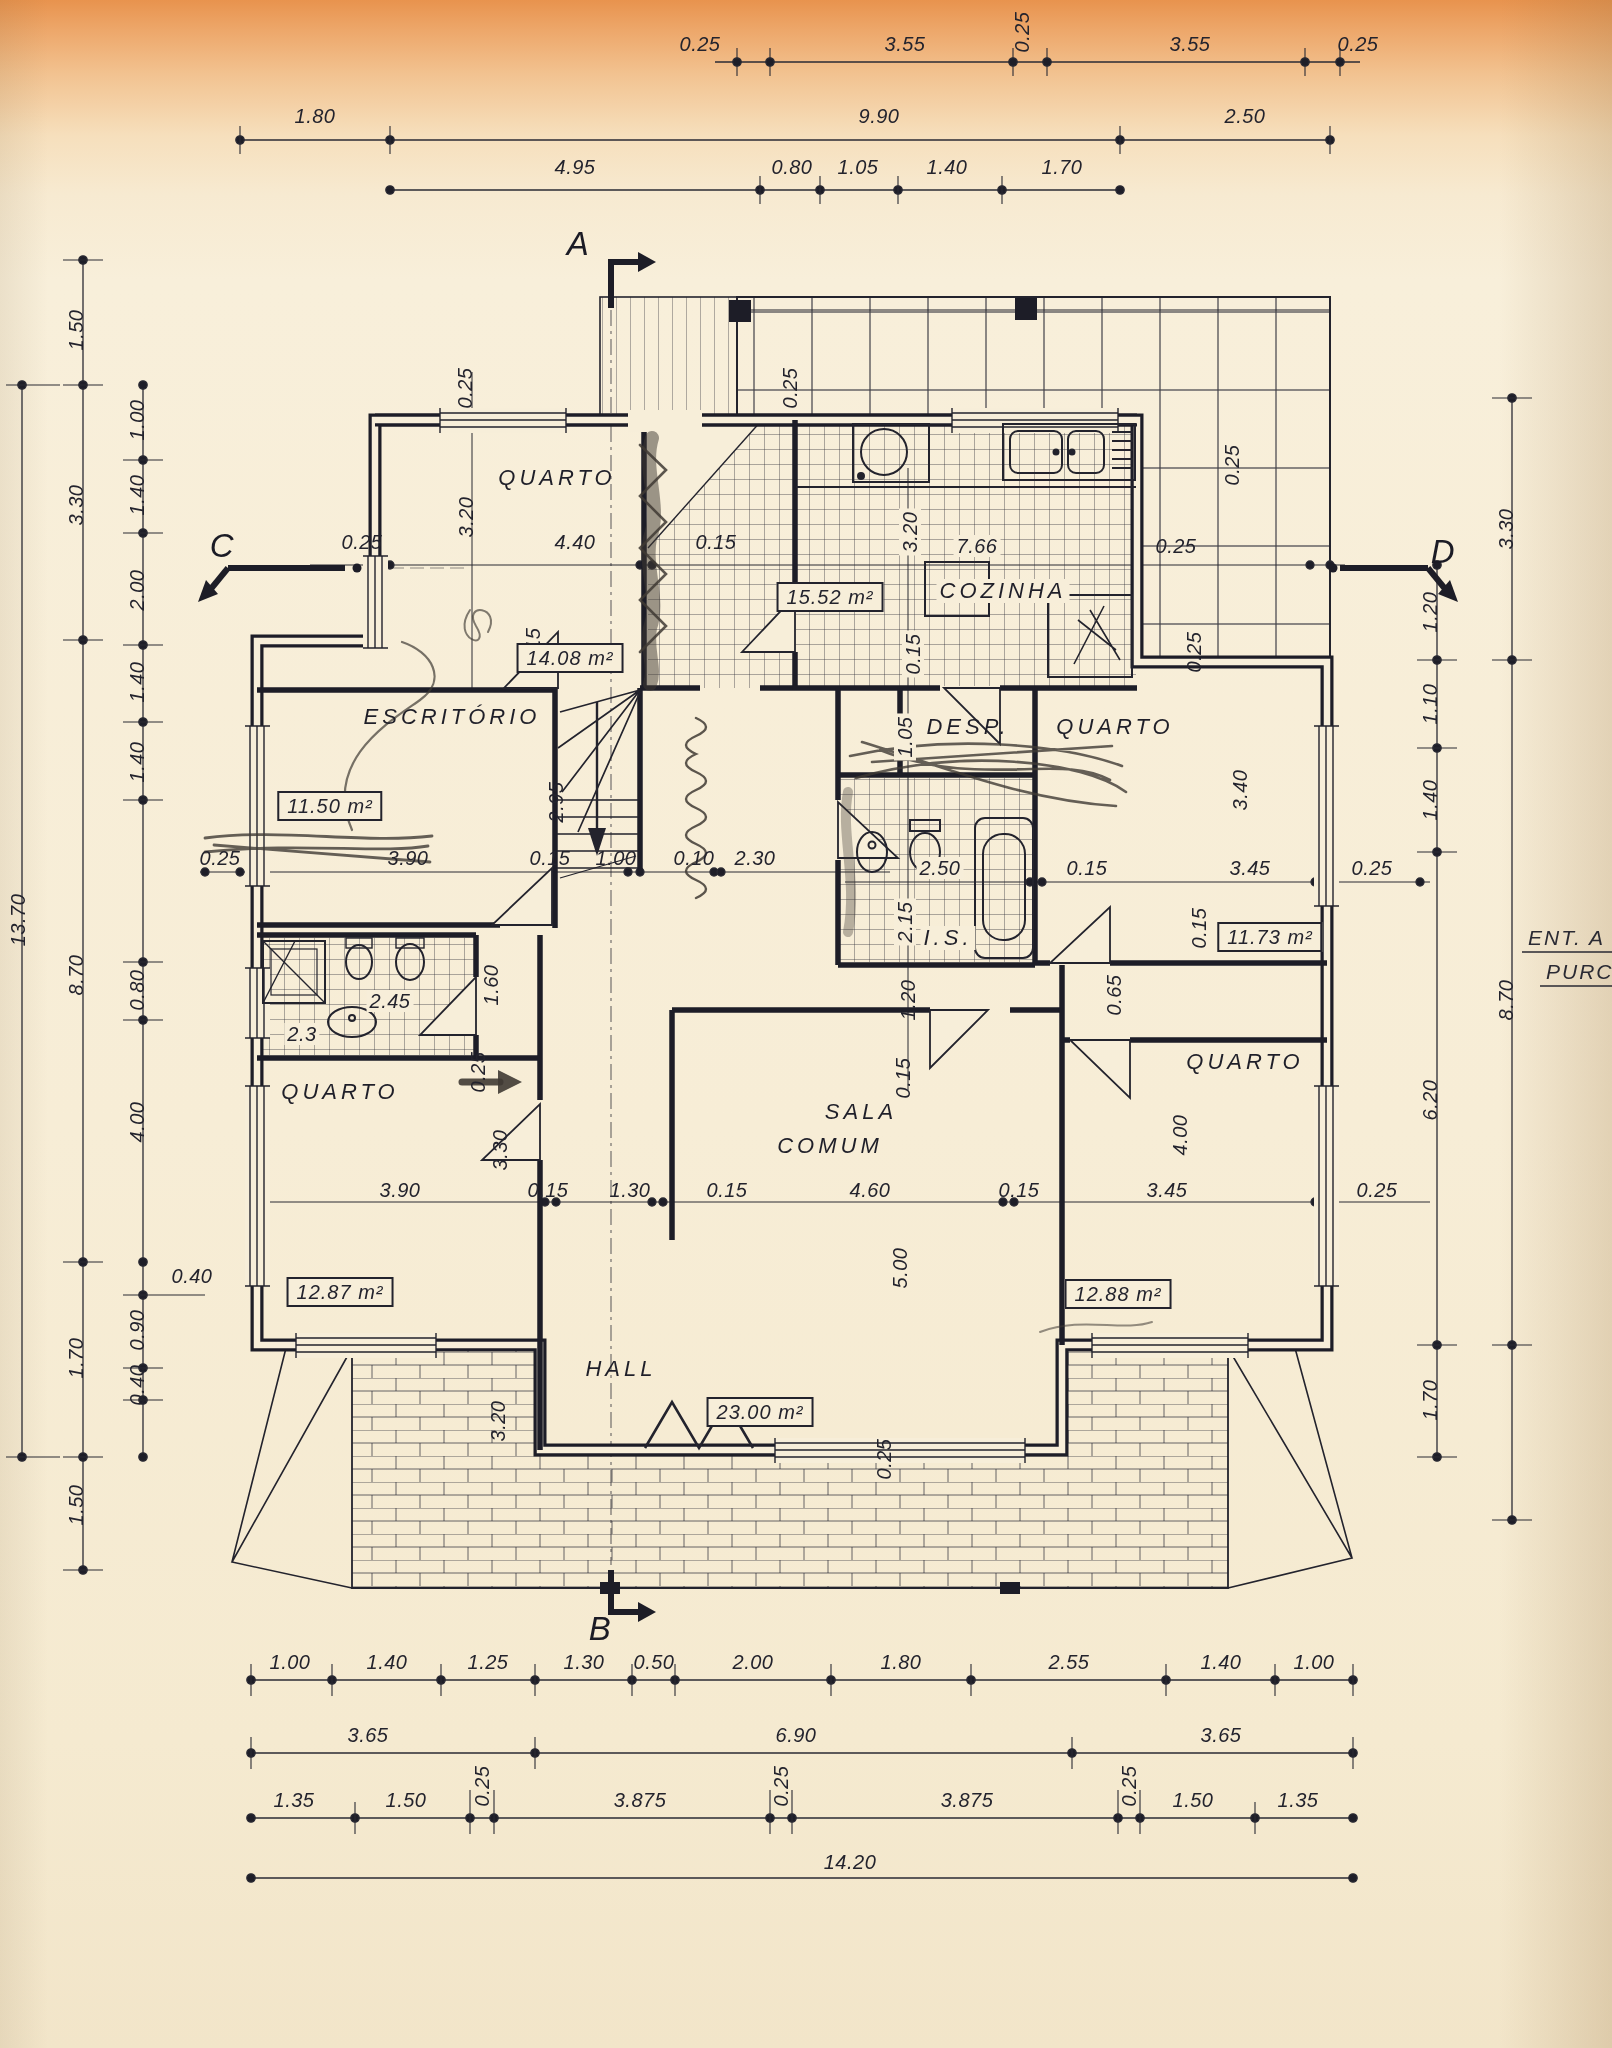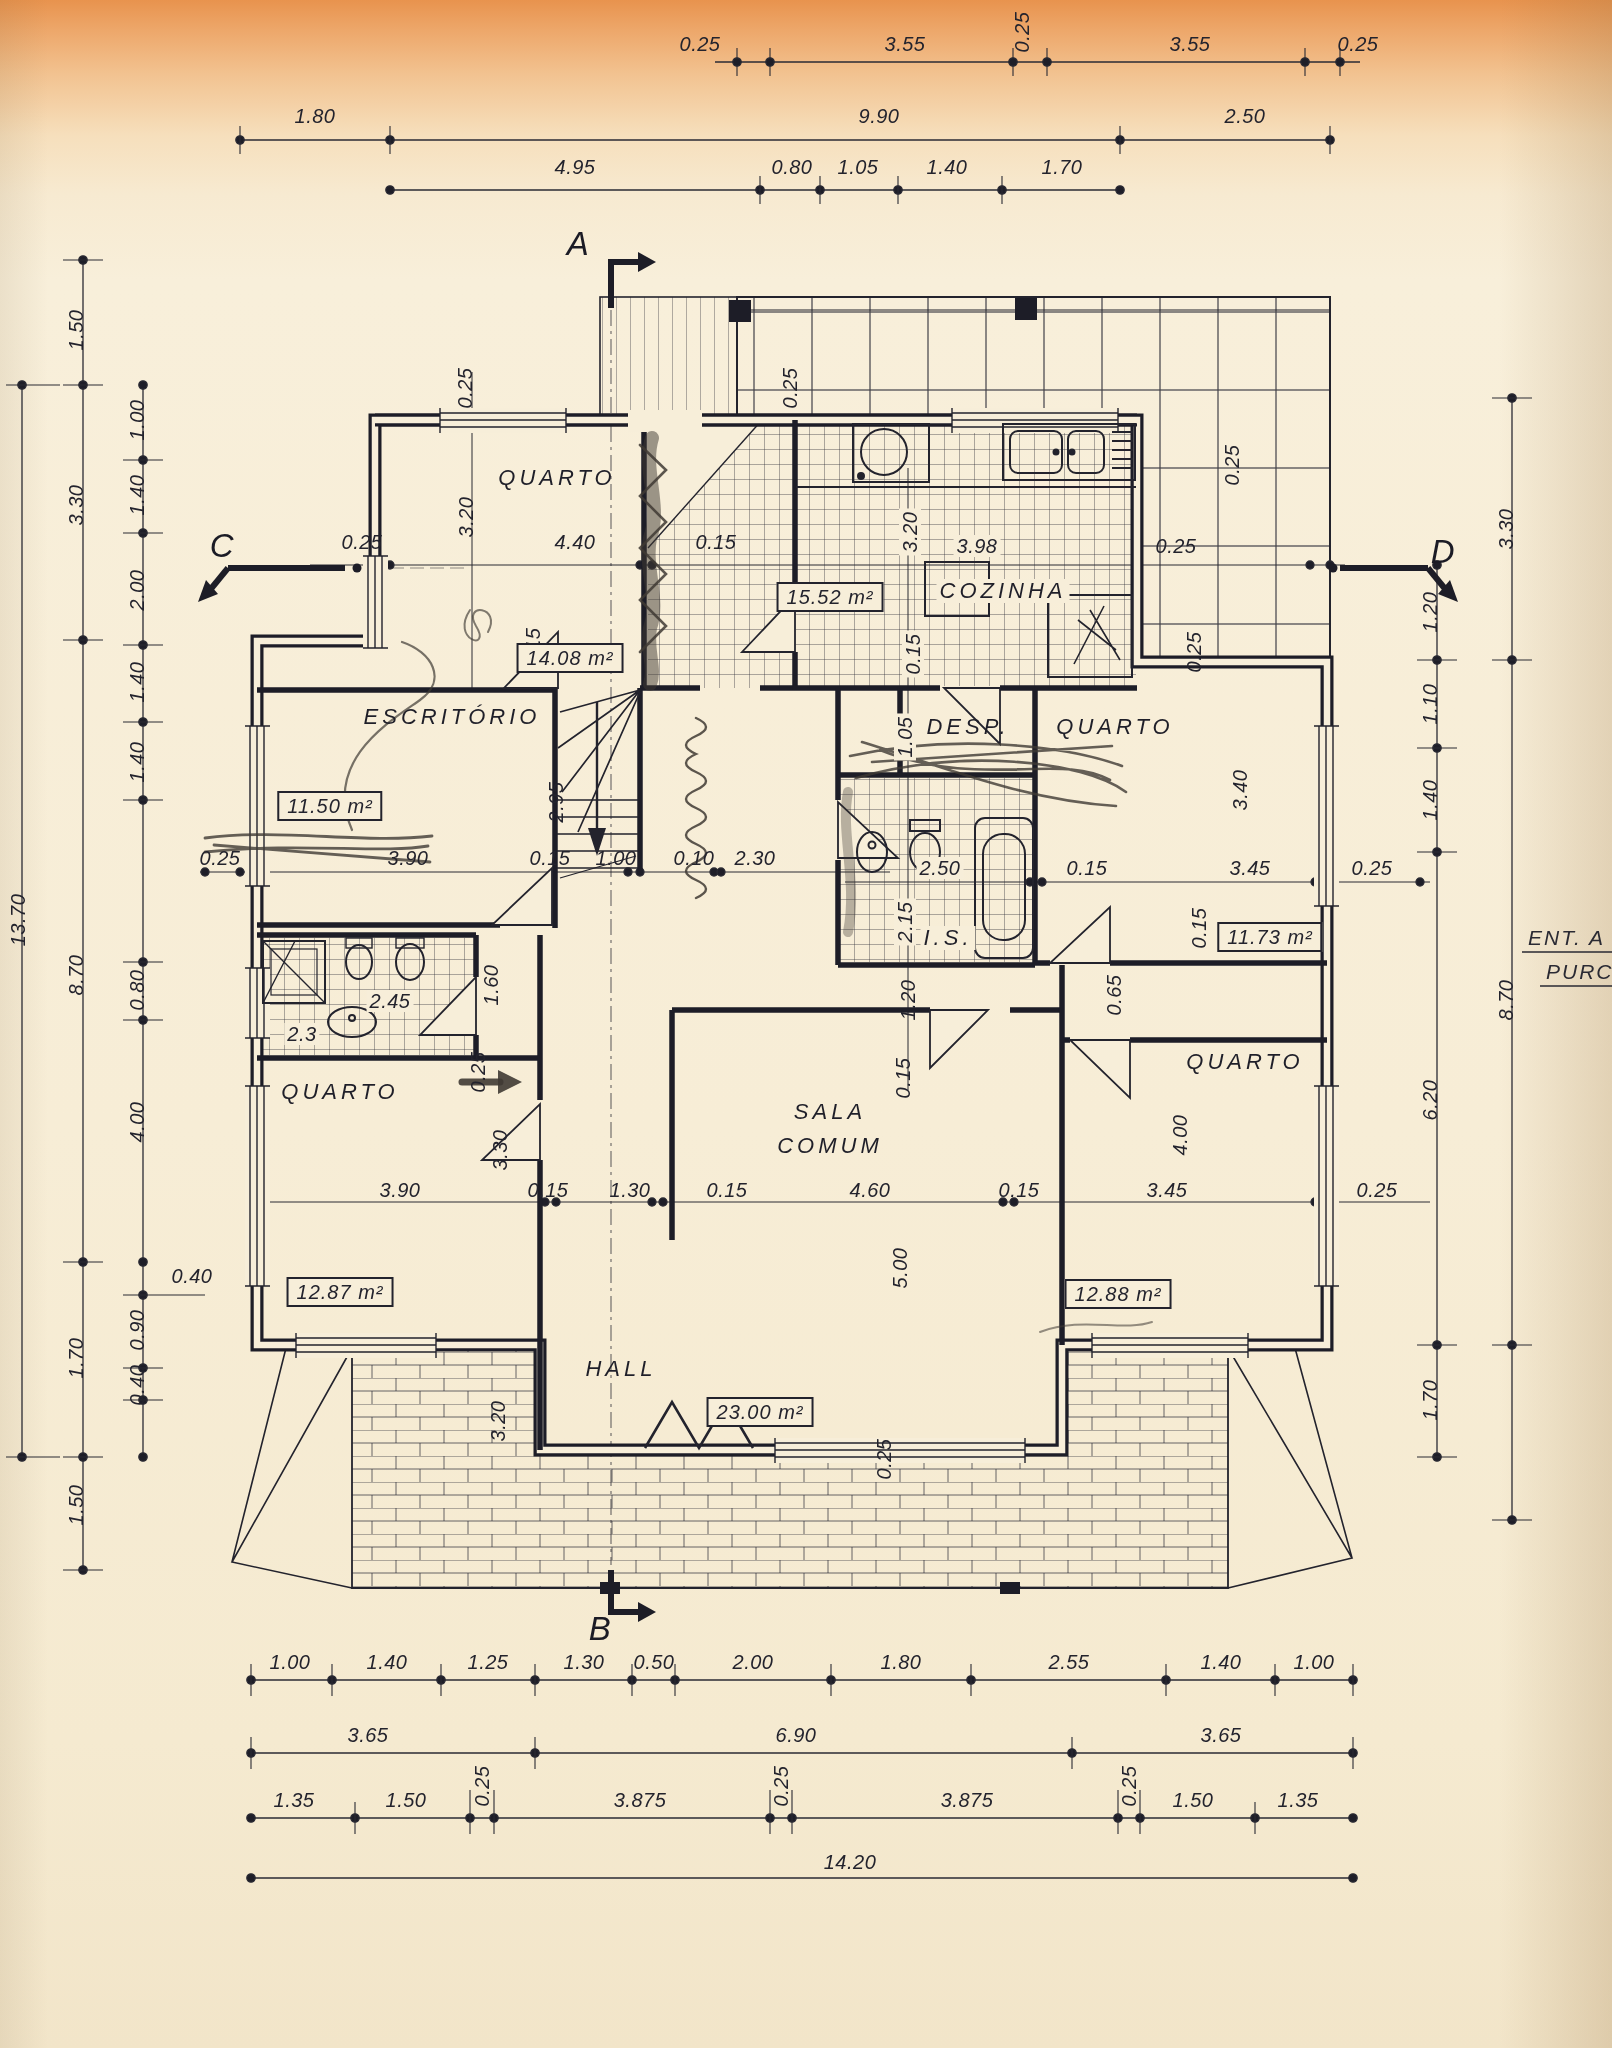--- a/index.html
+++ b/index.html
@@ -421,21 +421,21 @@
 <i class="d dv" style="left:1430px;top:1100px">6.20</i>
 <i class="d dv" style="left:1430px;top:1400px">1.70</i>
 
 <i class="d" style="left:362px;top:542px">0.25</i>
 <i class="d dv" style="left:465px;top:388px">0.25</i>
 <i class="d dv" style="left:466px;top:517px">3.20</i>
 <i class="d" style="left:575px;top:542px">4.40</i>
 <i class="d" style="left:716px;top:542px">0.15</i>
 <i class="d dv" style="left:790px;top:388px">0.25</i>
 <i class="d dv halo" style="left:910px;top:532px">3.20</i>
-<i class="d halo" style="left:977px;top:546px">3.98</i>
+<i class="d halo" style="left:977px;top:546px">7.66</i>
 <i class="d" style="left:1176px;top:546px">0.25</i>
 <i class="d dv" style="left:1232px;top:465px">0.25</i>
 <i class="d dv" style="left:1194px;top:652px">0.25</i>
 <i class="d dv" style="left:533px;top:648px">0.15</i>
 <i class="d dv halo" style="left:913px;top:654px">0.15</i>
 <i class="d dv halo" style="left:905px;top:737px">1.05</i>
 <i class="d dv" style="left:1240px;top:790px">3.40</i>
 <i class="d dv" style="left:556px;top:802px">2.95</i>
 <i class="d" style="left:220px;top:858px">0.25</i>
 <i class="d" style="left:408px;top:858px">3.90</i>
@@ -470,21 +470,21 @@
 <i class="d dv" style="left:884px;top:1459px">0.25</i>
 
 <i class="d r" style="left:557px;top:478px">QUARTO</i>
 <i class="d r halo" style="left:1003px;top:591px">COZINHA</i>
 <i class="d r" style="left:452px;top:717px">ESCRITÓRIO</i>
 <i class="d r" style="left:968px;top:727px">DESP.</i>
 <i class="d r" style="left:1115px;top:727px">QUARTO</i>
 <i class="d r halo" style="left:948px;top:938px">I.S.</i>
 <i class="d halo" style="left:302px;top:1034px">2.3</i>
 <i class="d r" style="left:340px;top:1092px">QUARTO</i>
-<i class="d r" style="left:830px;top:1112px">SALA</i>
+<i class="d r" style="left:861px;top:1112px">SALA</i>
 <i class="d r" style="left:830px;top:1146px">COMUM</i>
 <i class="d r" style="left:1245px;top:1062px">QUARTO</i>
 <i class="d r" style="left:621px;top:1369px">HALL</i>
 
 <i class="d ab" style="left:570px;top:658px">14.08 m²</i>
 <i class="d ab" style="left:830px;top:597px">15.52 m²</i>
 <i class="d ab" style="left:330px;top:806px">11.50 m²</i>
 <i class="d ab" style="left:1270px;top:937px">11.73 m²</i>
 <i class="d ab" style="left:340px;top:1292px">12.87 m²</i>
 <i class="d ab" style="left:1118px;top:1294px">12.88 m²</i>

